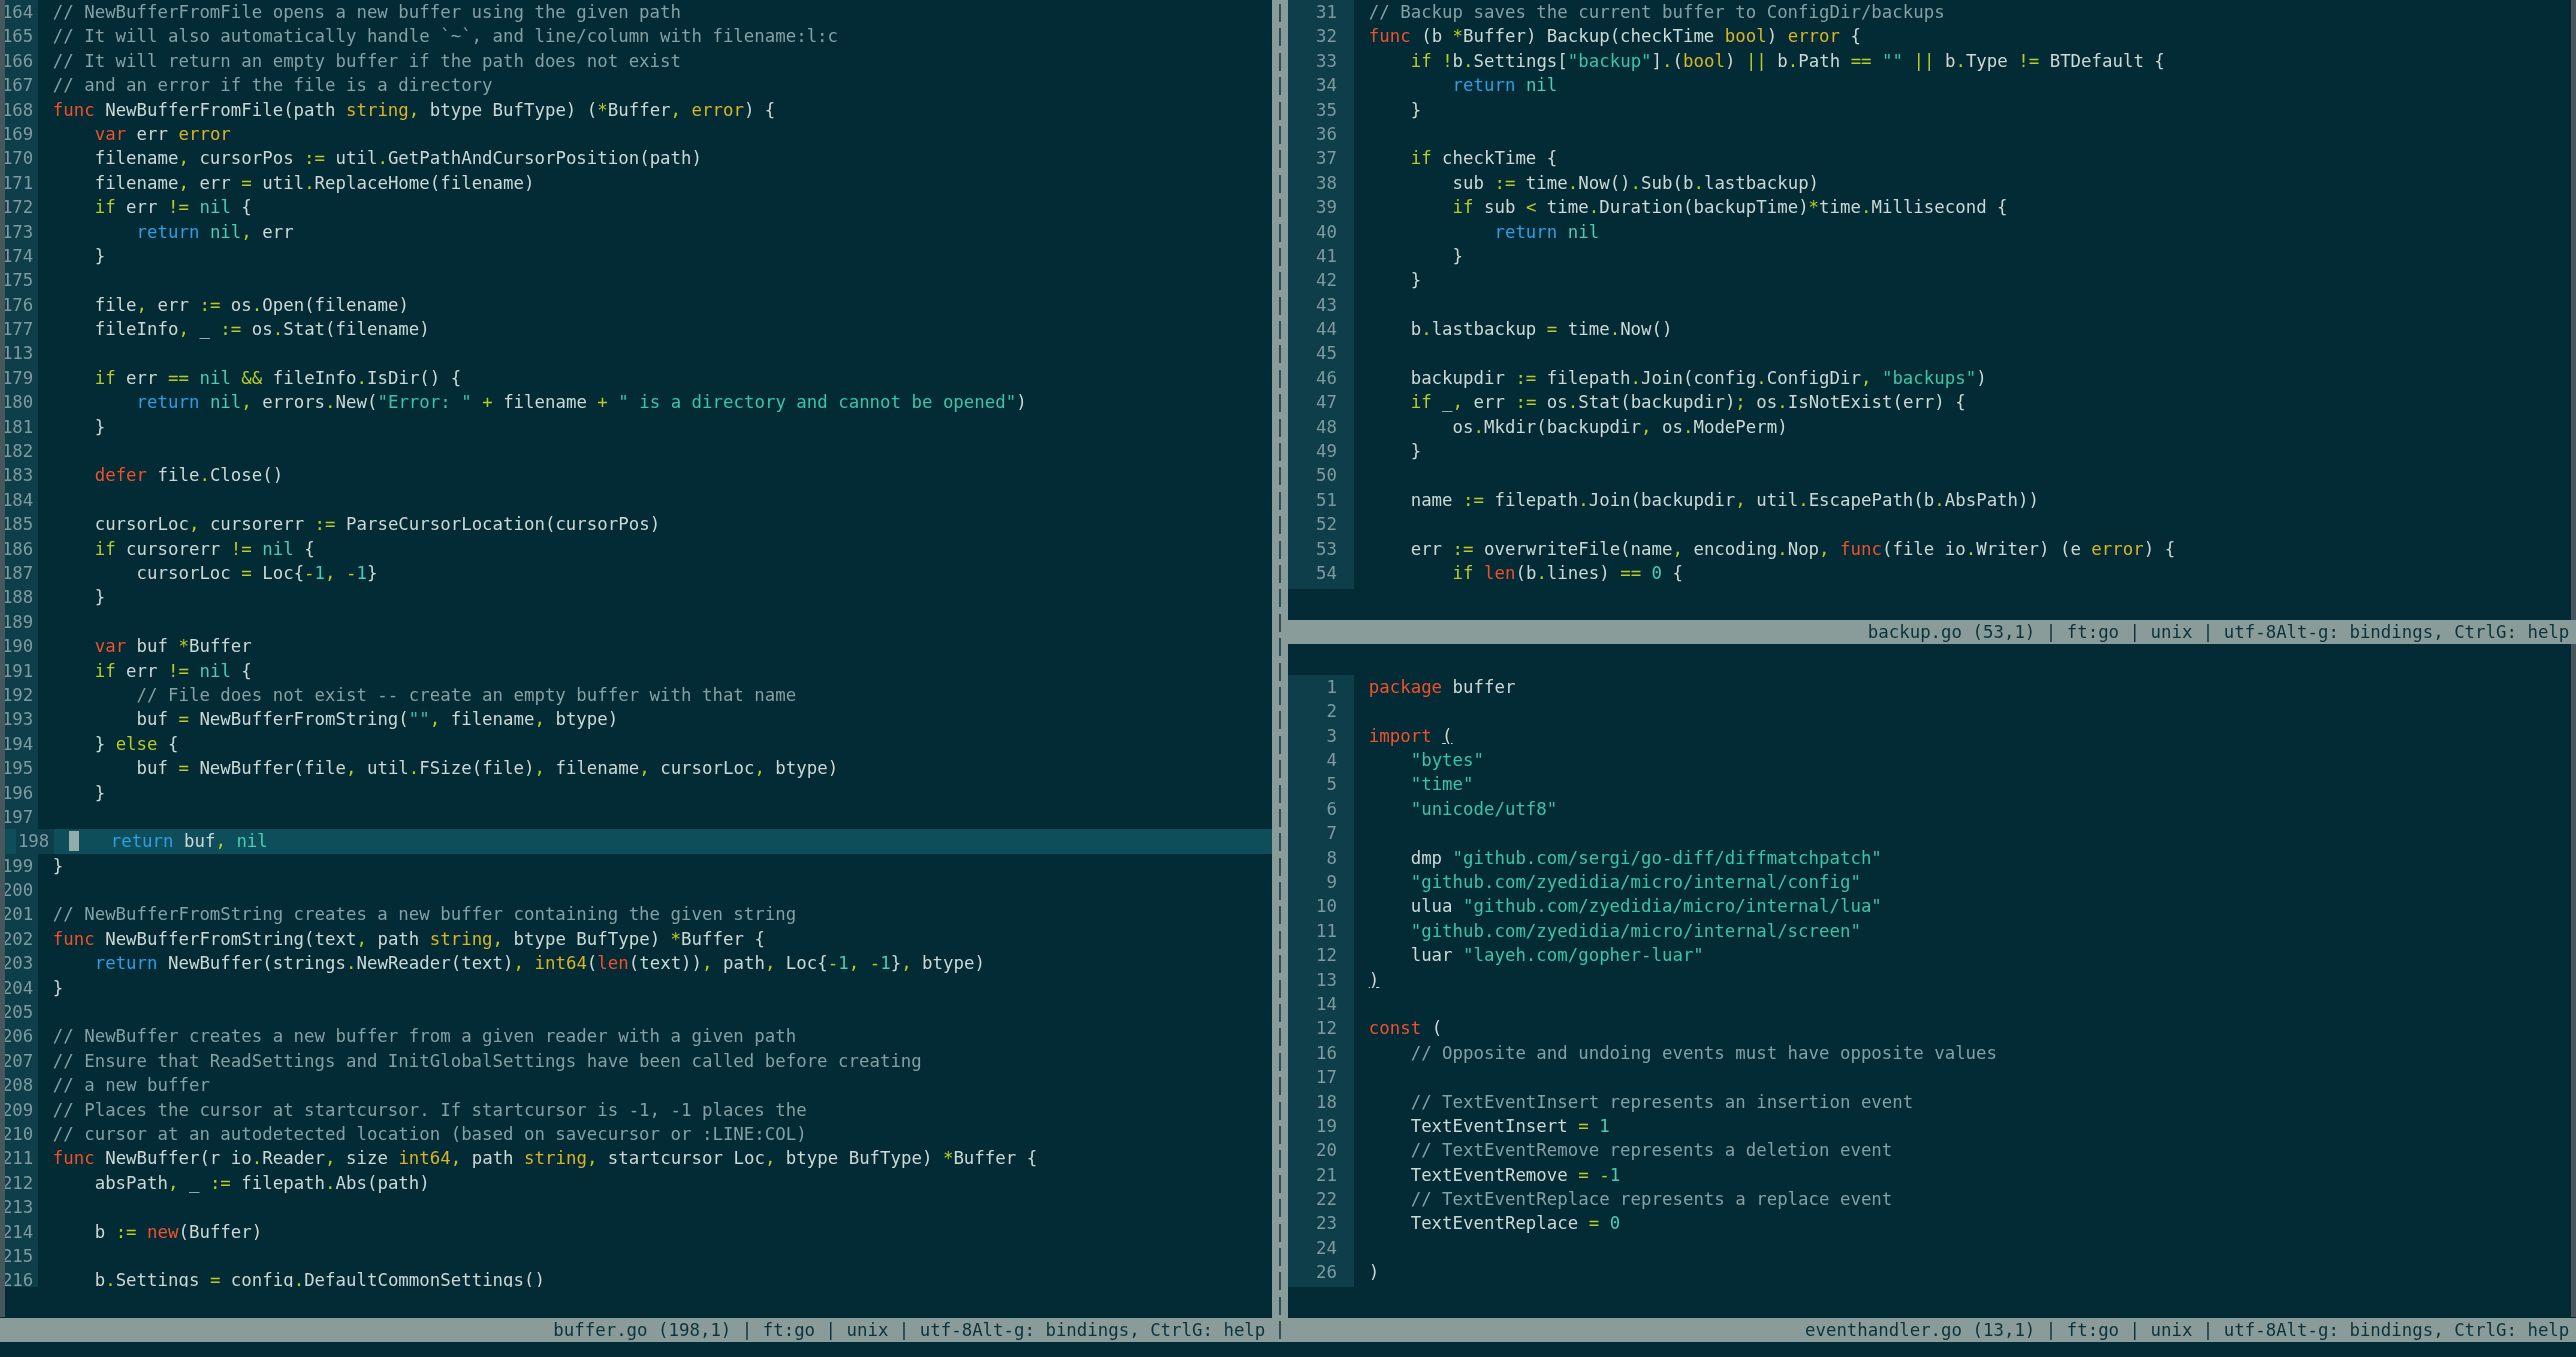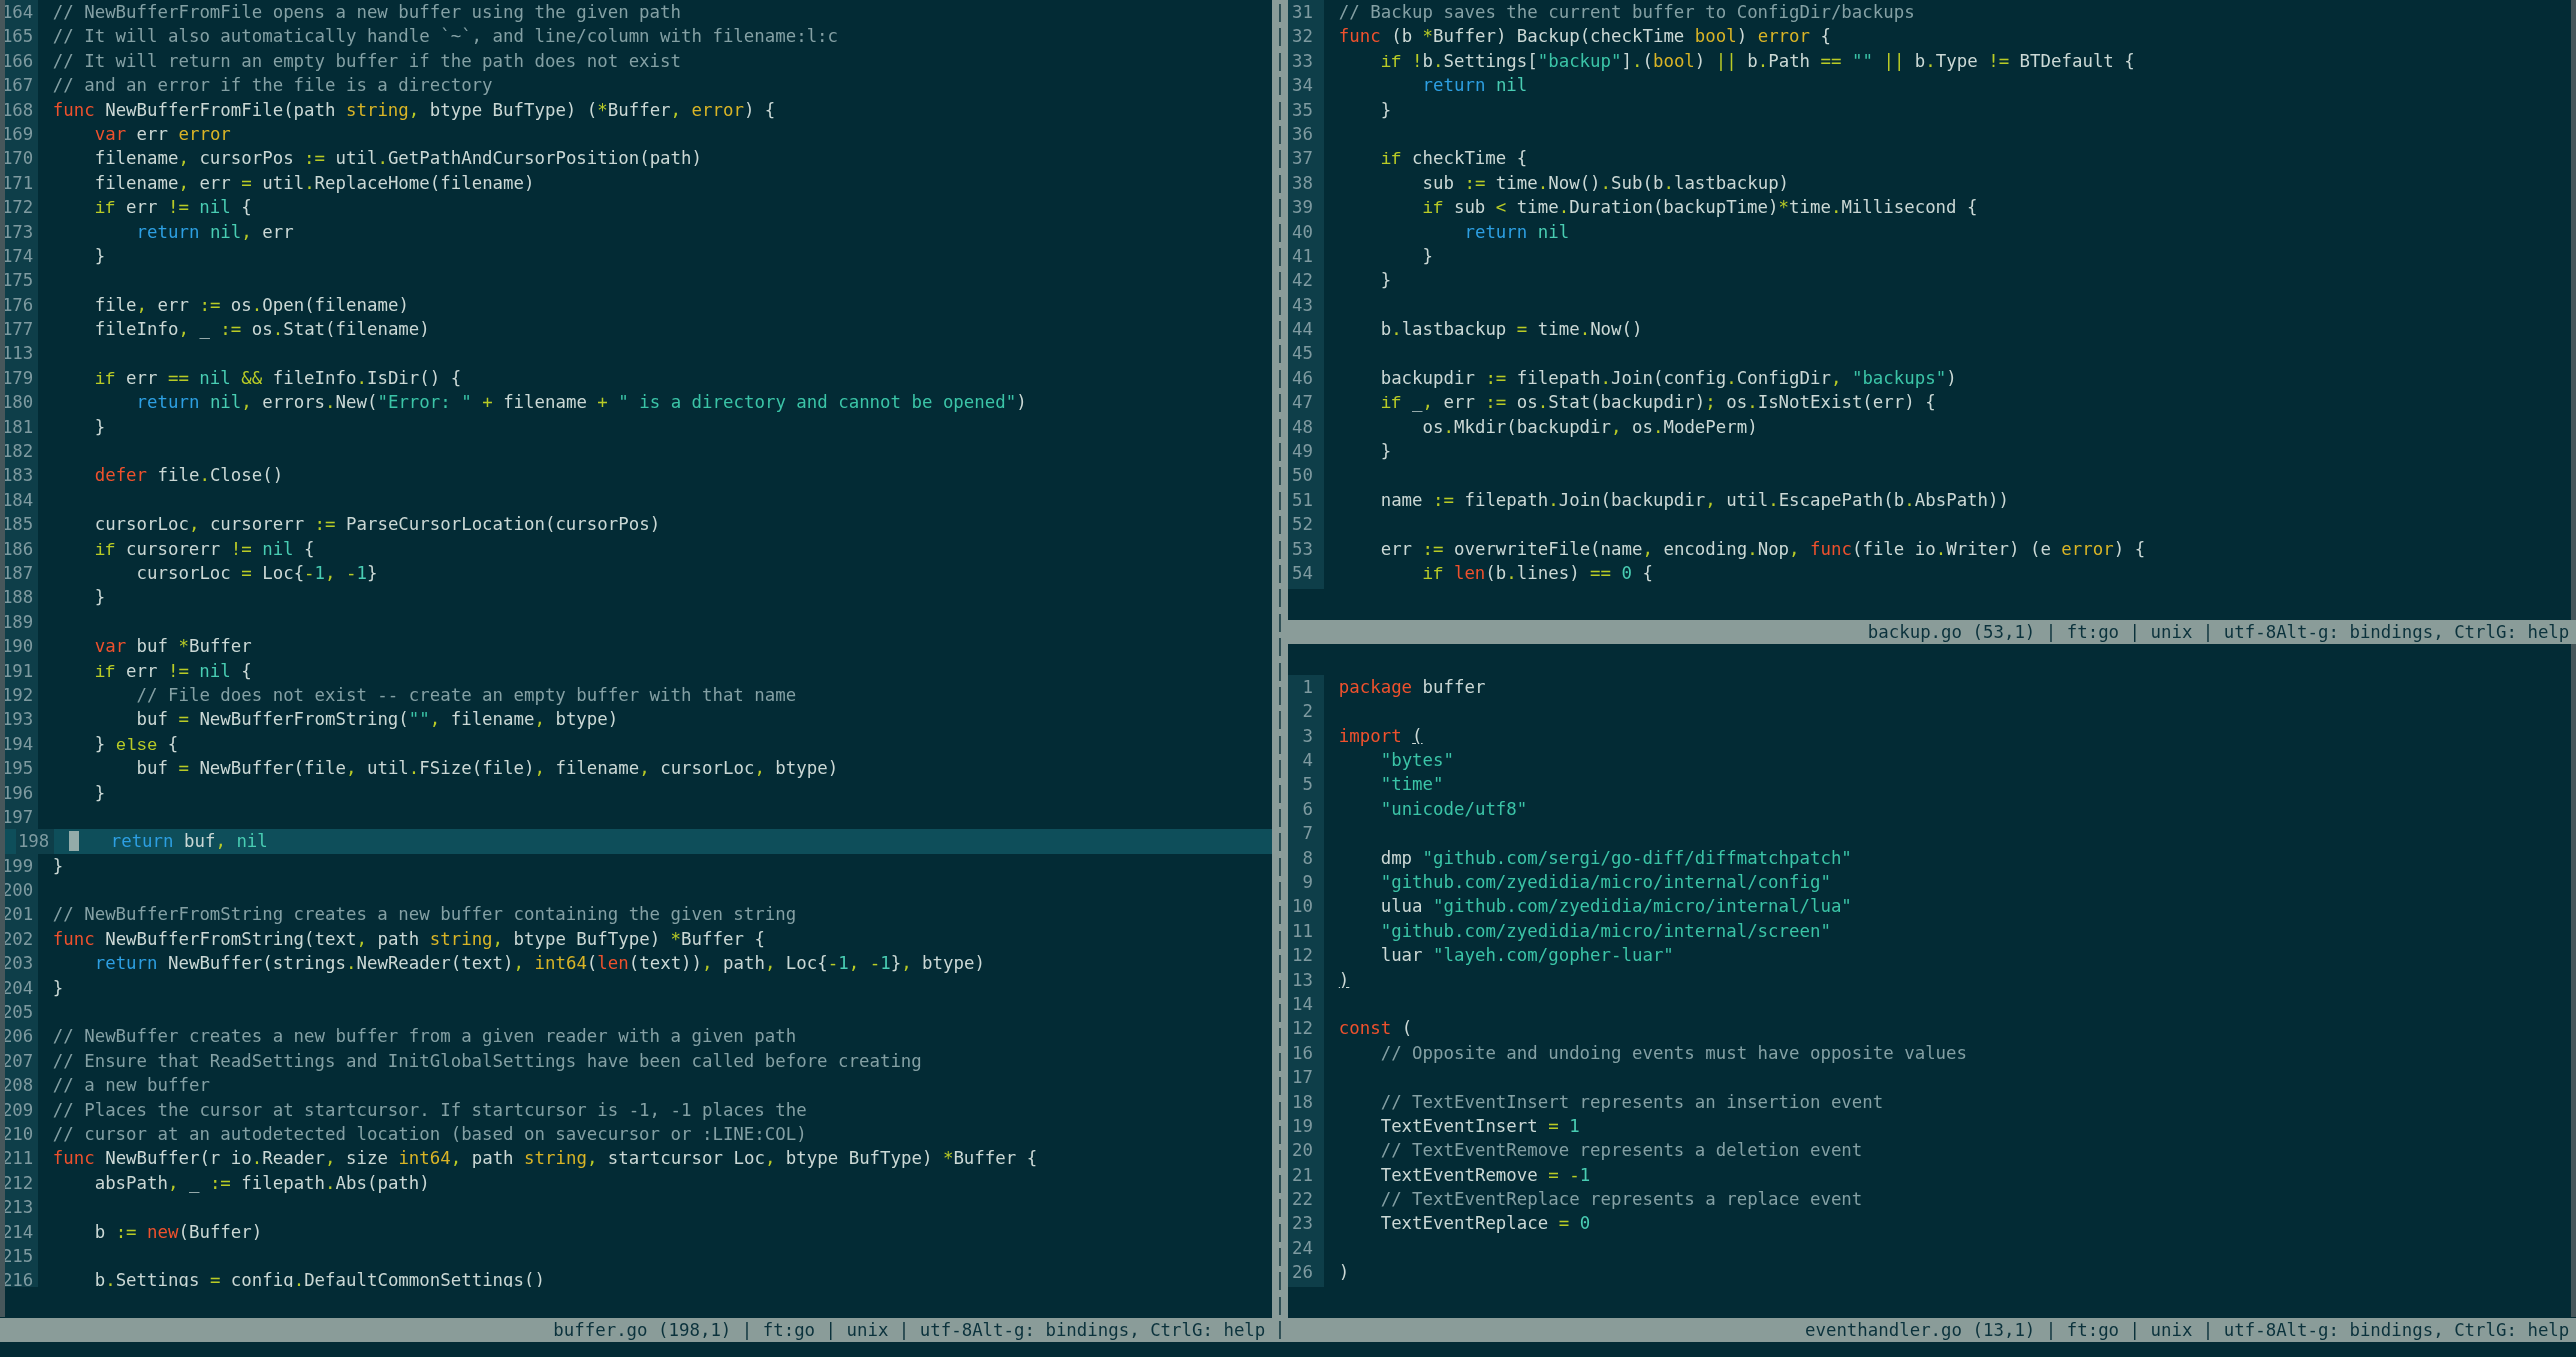--- a/index.html
+++ b/index.html
@@ -22,26 +22,26 @@
   .rows-l{ height:1317px; }
   .rows-rt{ height:634px; }
   .rows-rb{ height:659px; }
   .row{ display:flex; height:var(--rh); line-height:var(--rh); white-space:pre; }
   .row.cursorline{ background:var(--cursorLineBg);padding-left:16px; }
   .ln{
     flex:none; background:var(--gutterBg); color:var(--lineNum);
     text-align:right;
   }
   .left-col .ln{ width:38px; padding-right:4.7px; }
-  .right-col .ln{ width:36px; padding-right:11px; }
+  .right-col .ln{ width:66px; padding-right:17px; }
   .code{ padding-left:14.8px; color:var(--fg); }
   .tk-d{ color:var(--fg); }
   .tk-k{ color:var(--keyword); }
   .tk-t{ color:var(--type); }
-  .tk-c{ color:var(--cond);font-family:Liberation Mono, monospace; }
+  .tk-c{ color:var(--cond); }
   .tk-o{ color:var(--operator); }
   .tk-f{ color:var(--flow); }
   .tk-s{ color:var(--string); }
   .tk-n{ color:var(--number); }
   .tk-m{ color:var(--comment); }
   .tk-u{ color:var(--fg); text-decoration:underline; }
   .tk-cur{ background:var(--cursorBlock); color:var(--cursorBlock); }
   .statusbar{
     height:var(--rh); line-height:var(--rh); flex:none;
     background:var(--statusBg); color:var(--statusFg);

